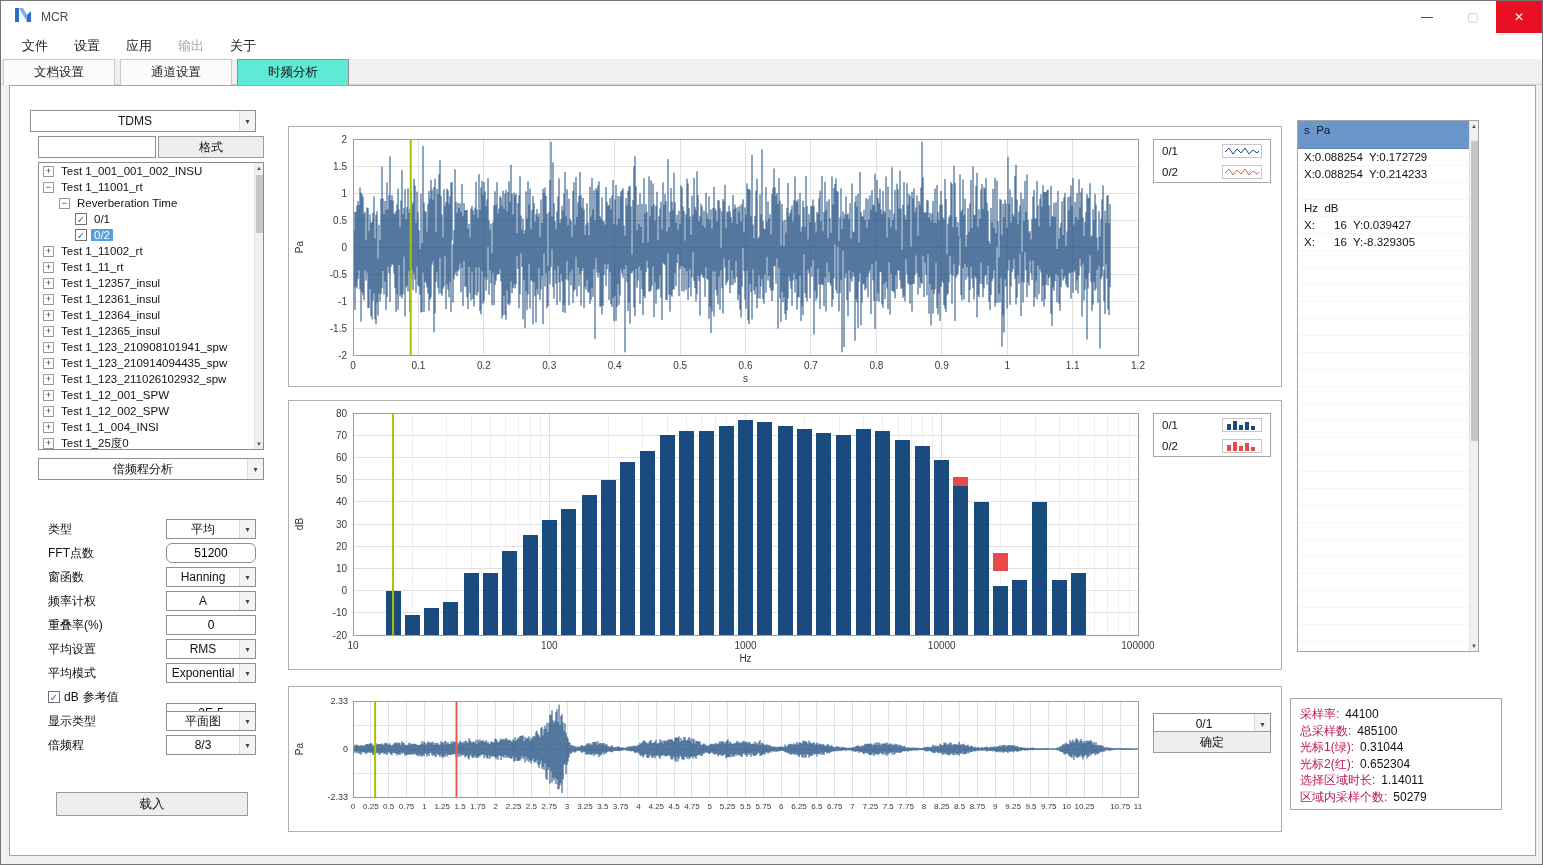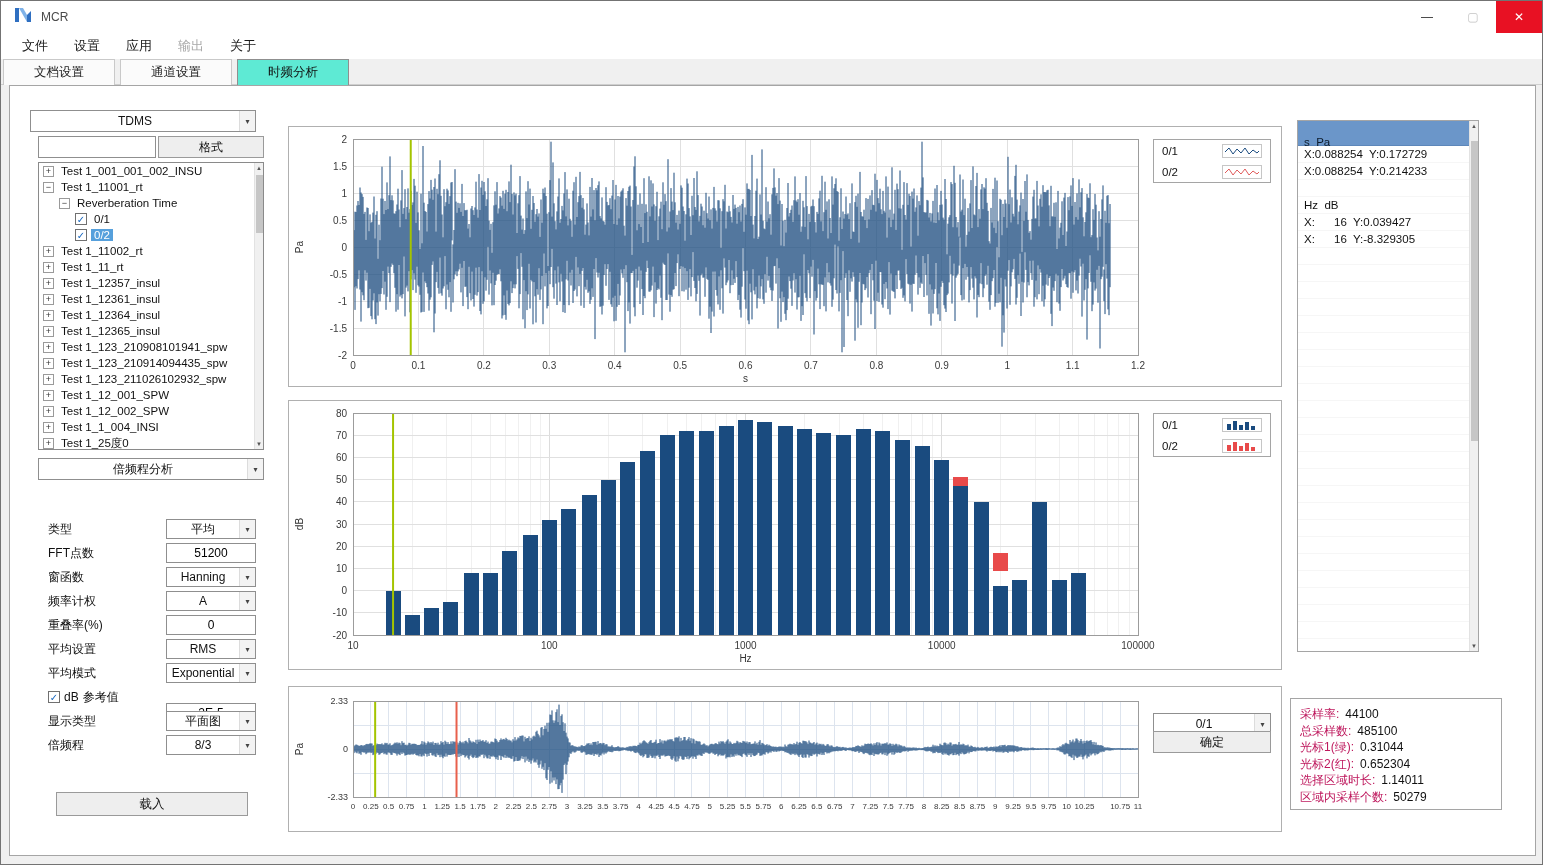--- a/index.html
+++ b/index.html
@@ -51,21 +51,21 @@
 .p3{left:278px;top:600px;width:994px;height:146px}
 .panel svg.chart{position:absolute;left:0;top:0}
 .legend{position:absolute;left:864px;top:12px;width:118px;border:1px solid #a5a5a5;background:#fff}
 .lrow{height:21px;display:flex;align-items:center;justify-content:space-between;padding:0 8px}
 .lrow .llab{font-size:11.5px;color:#111}
 .licon{width:40px;height:14px;border:1px solid #c6c6c6;display:flex;align-items:center;justify-content:center;background:#fff}
 .ovcmb{left:864px;top:26px;width:118px}
 .okbtn{left:864px;top:44px;width:118px;height:22px}
 
 .readings{position:absolute;left:1287px;top:34px;width:182px;height:532px;border:1px solid #a5a5a5;background:#fff;font-size:11.5px;overflow:hidden}
-.rhead{height:18px;line-height:18px;background:#6b96c9;color:#0d1b2a;padding:12px 6px;white-space:pre;border-bottom:1px solid #5d87ba;width:172px}
+.rhead{height:28px;line-height:18px;background:#6b96c9;color:#0d1b2a;padding:0 6px;white-space:pre;border-bottom:1px solid #5d87ba;width:172px}
 .rrow{height:17px;line-height:17px;padding:0 6px;white-space:pre;border-bottom:1px solid #f6f6f6;color:#111;width:172px}
 
 .info{position:absolute;left:1280px;top:612px;width:212px;height:112px;border:1px solid #a5a5a5;background:#fff;padding:7px 9px;font-size:12px}
 .irow{height:16.5px;white-space:pre;color:#111}
 .irow .ilab{color:#be185d}
 .irow .ival{margin-left:6px}
 </style>
 </head>
 <body>
 
@@ -201,21 +201,21 @@
           </div>
           <div class="combo fctrl">
             <span class="combo-text">平均</span>
             <span class="combo-arrow">▾</span>
           </div>
         </div>
         <div class="frow">
           <div class="flabel">
             <span>FFT点数</span>
           </div>
-          <input class="tb fctrl" value="51200" style="position: absolute;">
+          <input class="tb fctrl" value="51200" style="position: absolute; border-radius: 6px;">
         </div>
         <div class="frow">
           <div class="flabel">
             <span>窗函数</span>
           </div>
           <div class="combo fctrl">
             <span class="combo-text">Hanning</span>
             <span class="combo-arrow">▾</span>
           </div>
         </div>

